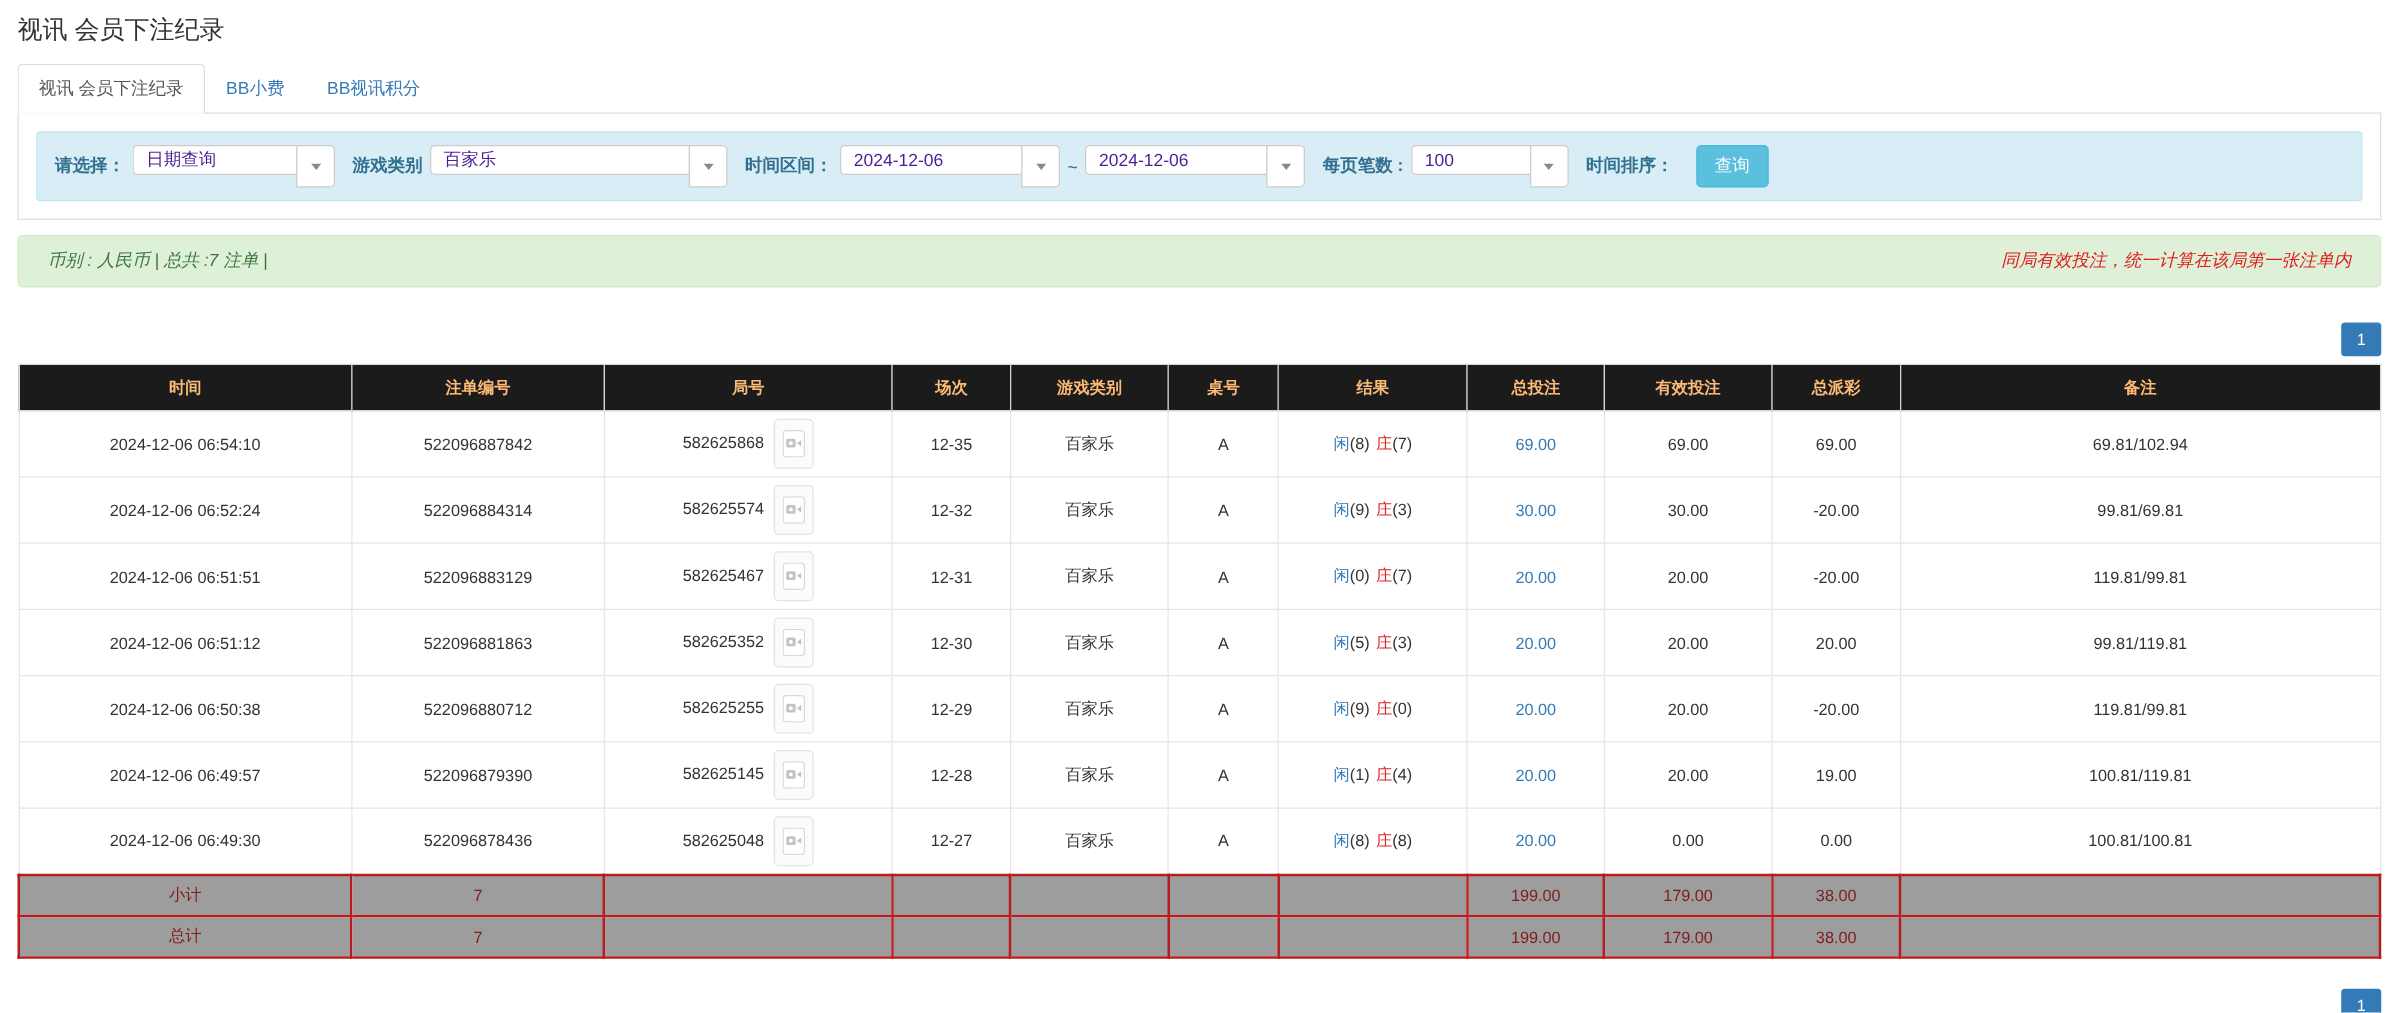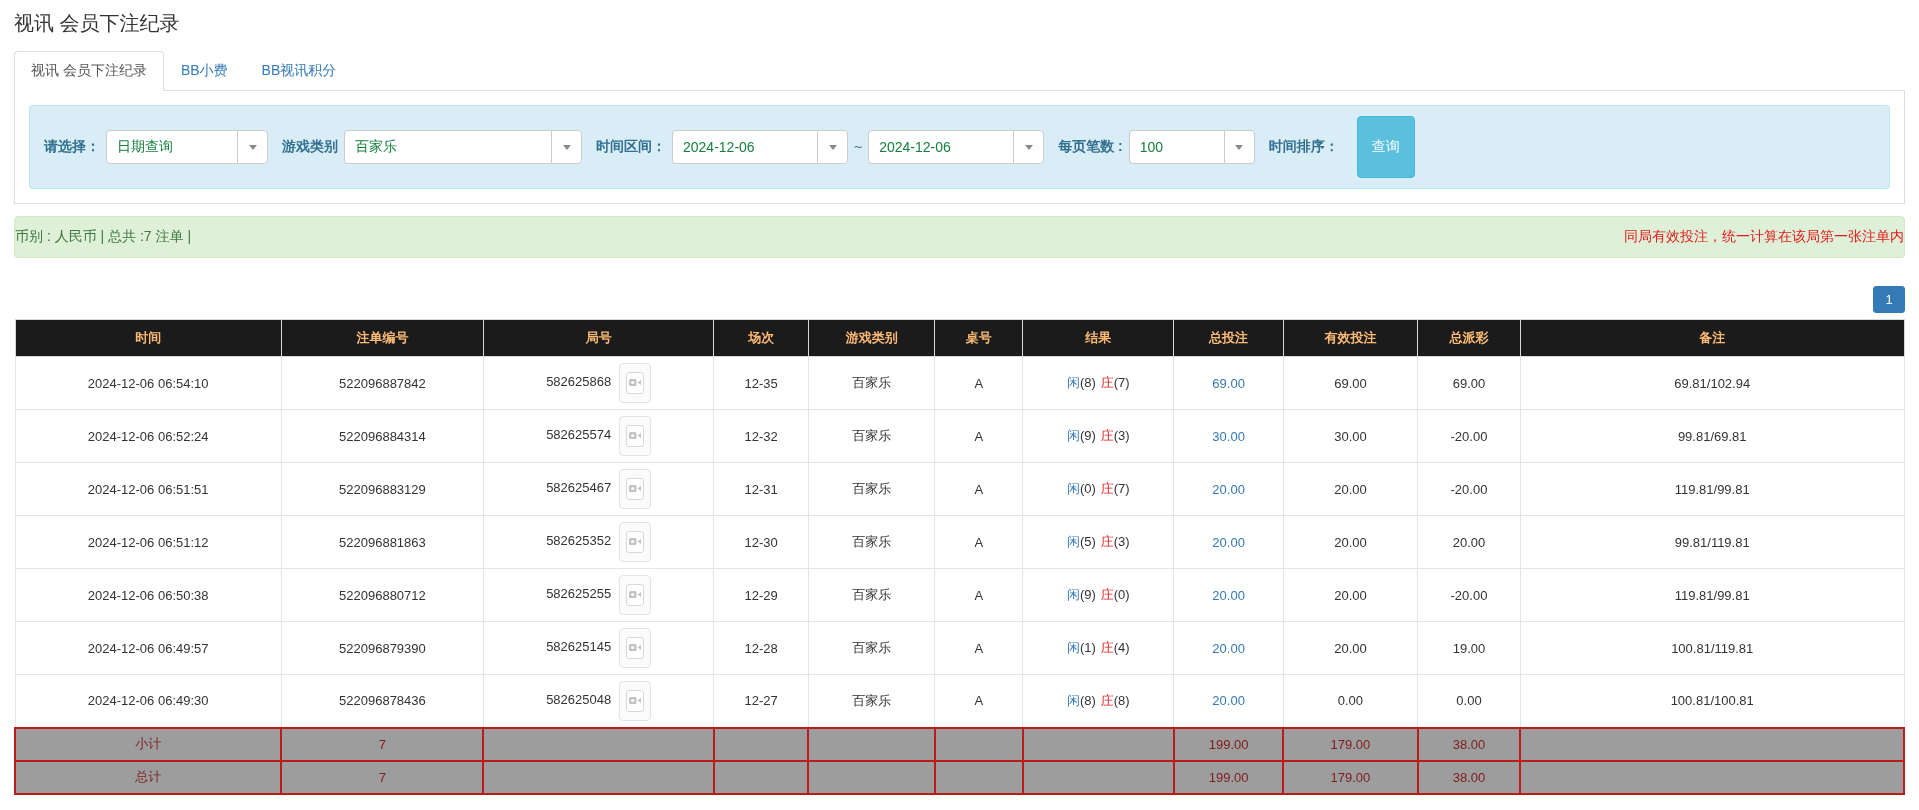--- a/index.html
+++ b/index.html
@@ -16,31 +16,31 @@
   .tab.active{color:#555;background:#fff;border-color:#ddd #ddd #fff;}
   
   .tab-panel{border:1px solid #ddd;border-top:none;padding:14px;}
   .filter-bar{background:var(--info-bg);border:1px solid var(--info-border);border-radius:3px;
       padding:10px 12px;display:flex;align-items:center;}
   .flabel{color:var(--info-text);font-weight:bold;white-space:nowrap;margin:0 6px 0 14px;}
   .flabel.first{margin-left:2px;}
   .tilde{color:#31708f;margin:0 6px;}
   .combo{display:flex;height:34px;}
   .combo input{border:1px solid #ccc;border-right:none;border-radius:4px 0 0 4px;background:#fff;
-      padding:4px 10px;font-size:14px;color:#15803d;outline:none;height:34px;box-sizing:border-box;
+      padding:4px 10px;font-size:14px;color:#4c1d95;outline:none;height:24px;box-sizing:border-box;
       font-family:inherit;}
   .caret-btn{width:31px;background:#fff;border:1px solid #ccc;border-radius:0 4px 4px 0;
       display:flex;align-items:center;justify-content:center;cursor:pointer;box-sizing:border-box;}
   .caret{width:0;height:0;border-left:4px solid transparent;border-right:4px solid transparent;
       border-top:5px solid #8a8a8a;}
   .btn-query{background:var(--accent);border:1px solid #46b8da;color:#fff;font-size:14px;
-      padding:21px 14px;border-radius:4px;margin-left:12px;cursor:pointer;font-family:inherit;}
+      padding:7px 14px;border-radius:4px;margin-left:12px;cursor:pointer;font-family:inherit;}
   
   .summary-bar{margin-top:12px;background:var(--success-bg);border:1px solid var(--success-border);
-      border-radius:4px;padding:11px 0;display:flex;justify-content:space-between;align-items:center;}
+      border-radius:4px;padding:11px 23px;display:flex;justify-content:space-between;align-items:center;font-style:italic;}
   .summary-left{color:var(--success-text);}
   .summary-right{color:var(--warn-text);}
   
   .pager{display:flex;justify-content:flex-end;margin:28px 0 6px;}
   .pager.bottom{margin-top:24px;}
   .page-btn{background:var(--link);color:#fff;font-size:13px;min-width:12px;text-align:center;
       padding:6px 9px;border-radius:3px;border:1px solid var(--link);cursor:pointer;line-height:1;}
   
   table.data{width:100%;border-collapse:collapse;font-size:13px;table-layout:fixed;}
   table.data th{background:var(--header-bg);color:#fdba74;font-weight:bold;padding:9px 4px;

